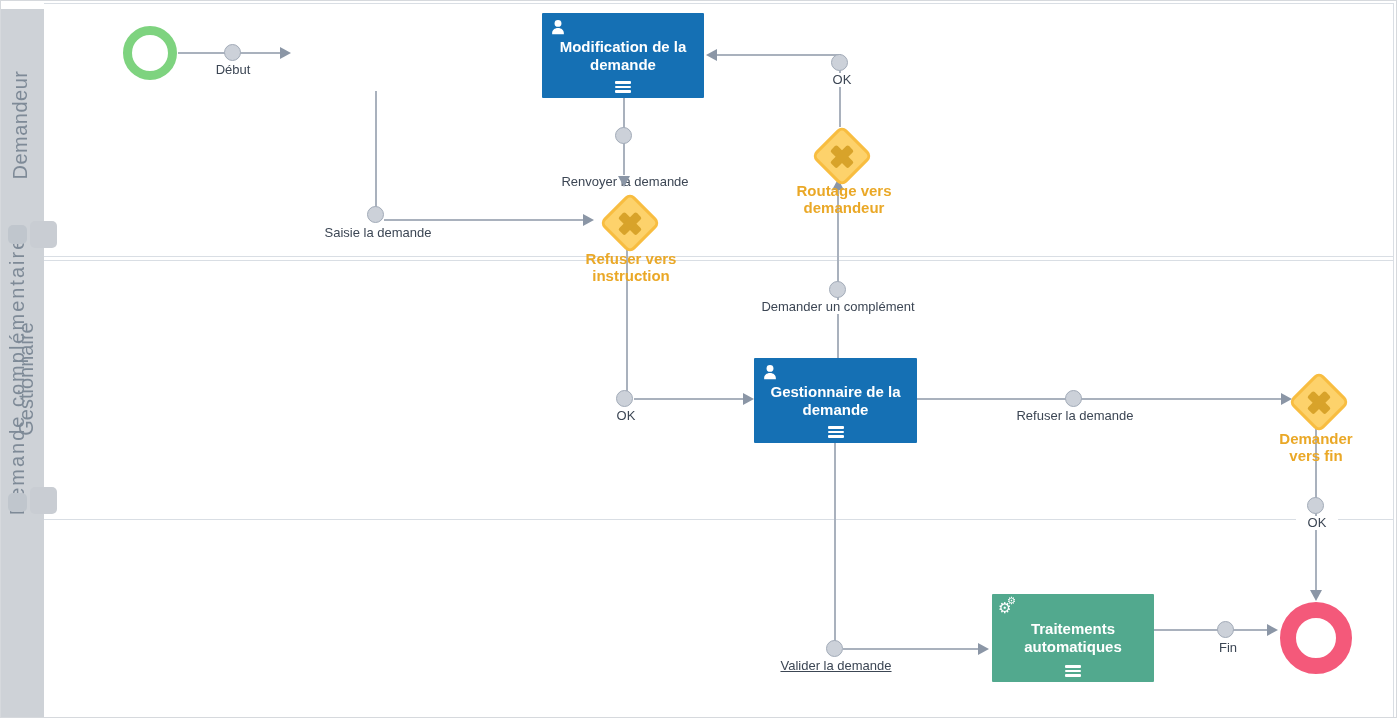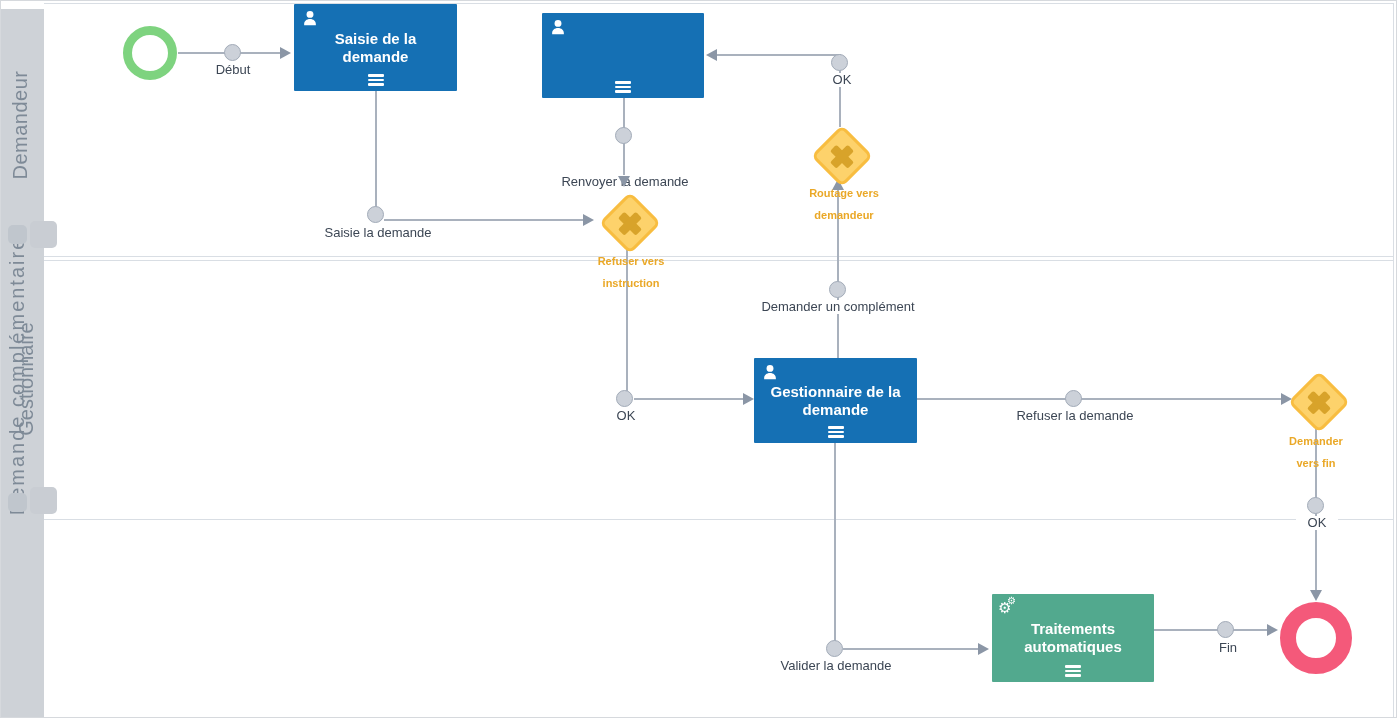--- a/index.html
+++ b/index.html
@@ -45,22 +45,22 @@
   
   .gateway{position:absolute;width:54px;height:54px;}
   .diamond{position:absolute;left:8px;top:8px;width:38px;height:38px;transform:rotate(45deg);
            background:var(--gateway_fill);border:3px solid var(--gateway_border);
            border-radius:7px;box-sizing:content-box;}
   .gwx{position:absolute;left:0;top:0;right:0;bottom:0;}
   .gwx::before{content:"";position:absolute;left:50%;top:50%;width:25px;height:9px;
                margin:-4.5px 0 0 -12.5px;background:var(--gateway_symbol);border-radius:2px;}
   .gwx::after{content:"";position:absolute;left:50%;top:50%;width:9px;height:25px;
               margin:-12.5px 0 0 -4.5px;background:var(--gateway_symbol);border-radius:2px;}
-  .gw-label{position:absolute;font-size:11px;font-weight:bold;color:var(--gateway_label);
-            text-align:center;line-height:22px;}
+  .gw-label{position:absolute;font-size:15px;font-weight:bold;color:var(--gateway_label);
+            text-align:center;line-height:17px;}
 </style>
 </head>
 <body>
 
 <div class="canvas">
 
   <div class="lane-line" style="left:43px;top:2px;width:1349px;height:1px;"></div>
   <div class="lane-line" style="left:1392px;top:2px;width:1px;height:716px;"></div>
   <div class="lane-line" style="left:43px;top:255px;width:1349px;height:1px;"></div>
   <div class="lane-line" style="left:43px;top:259px;width:1349px;height:1px;"></div>
@@ -101,21 +101,21 @@
   <div class="hline" style="left:1153px;top:628px;width:114px;"></div>
 
   <div class="flow-label" style="left:195px;top:62px;width:72px;">Début</div>
   <div class="flow-label" style="left:305px;top:225px;width:142px;">Saisie la demande</div>
   <div class="flow-label" style="left:550px;top:146px;width:146px;margin-top:28px;">Renvoyer la demande</div>
   <div class="flow-label" style="left:820px;top:72px;width:40px;">OK</div>
   <div class="flow-label" style="left:752px;top:299px;width:168px;">Demander un complément</div>
   <div class="flow-label" style="left:604px;top:408px;width:40px;">OK</div>
   <div class="flow-label" style="left:1003px;top:408px;width:140px;text-align:center;">Refuser la demande</div>
   <div class="flow-label" style="left:1295px;top:515px;width:40px;">OK</div>
-  <div class="flow-label" style="left:764px;top:658px;width:140px;">Valider la demande</div>
+  <div class="flow-label" style="left:764px;top:658px;width:140px;text-decoration:underline;">Valider la demande</div>
   <div class="flow-label" style="left:1206px;top:640px;width:40px;">Fin</div>
 
   <div class="dot" style="left:223px;top:43px;"></div>
   <div class="dot" style="left:366px;top:205px;"></div>
   <div class="dot" style="left:614px;top:126px;"></div>
   <div class="dot" style="left:830px;top:53px;"></div>
   <div class="dot" style="left:828px;top:280px;"></div>
   <div class="dot" style="left:615px;top:389px;"></div>
   <div class="dot" style="left:1064px;top:389px;"></div>
   <div class="dot" style="left:1306px;top:496px;"></div>
@@ -129,42 +129,29 @@
   <div class="arr arr-u" style="left:831px;top:178px;"></div>
   <div class="arr arr-r" style="left:742px;top:392px;"></div>
   <div class="arr arr-r" style="left:1280px;top:392px;"></div>
   <div class="arr arr-d" style="left:1309px;top:589px;"></div>
   <div class="arr arr-r" style="left:977px;top:642px;"></div>
   <div class="arr arr-r" style="left:1266px;top:623px;"></div>
 
   <div class="event-start" style="left:122px;top:25px;"></div>
   <div class="event-end" style="left:1279px;top:601px;"></div>
 
-  <div class="task task-blue" style="left:293px;top:3px;width:163px;height:87px;">
-    <span class="task-icon">
-      <svg width="18" height="18" viewBox="0 0 24 24">
-          <circle cx="12" cy="7.2" r="4.6" fill="#fff"></circle>
-          <path d="M12 13.2c-4.6 0-7.8 2.8-7.8 6.8v1.6h15.6V20c0-4-3.2-6.8-7.8-6.8z" fill="#fff"></path>
-        </svg>
-    </span>
-    <div class="task-title">Saisie de la demande</div>
-    <span class="hamburger">
-        <i></i>
-        <i></i>
-        <i></i>
-      </span>
-  </div>
 
   <div class="task task-blue" style="left:541px;top:12px;width:162px;height:85px;">
     <span class="task-icon">
       <svg width="18" height="18" viewBox="0 0 24 24">
           <circle cx="12" cy="7.2" r="4.6" fill="#fff"></circle>
           <path d="M12 13.2c-4.6 0-7.8 2.8-7.8 6.8v1.6h15.6V20c0-4-3.2-6.8-7.8-6.8z" fill="#fff"></path>
         </svg>
     </span>
+    <div class="task-title">Modification de la demande</div>
     <span class="hamburger">
         <i></i>
         <i></i>
         <i></i>
       </span>
   </div>
 
   <div class="task task-blue" style="left:753px;top:357px;width:163px;height:85px;">
     <span class="task-icon">
       <svg width="18" height="18" viewBox="0 0 24 24">

